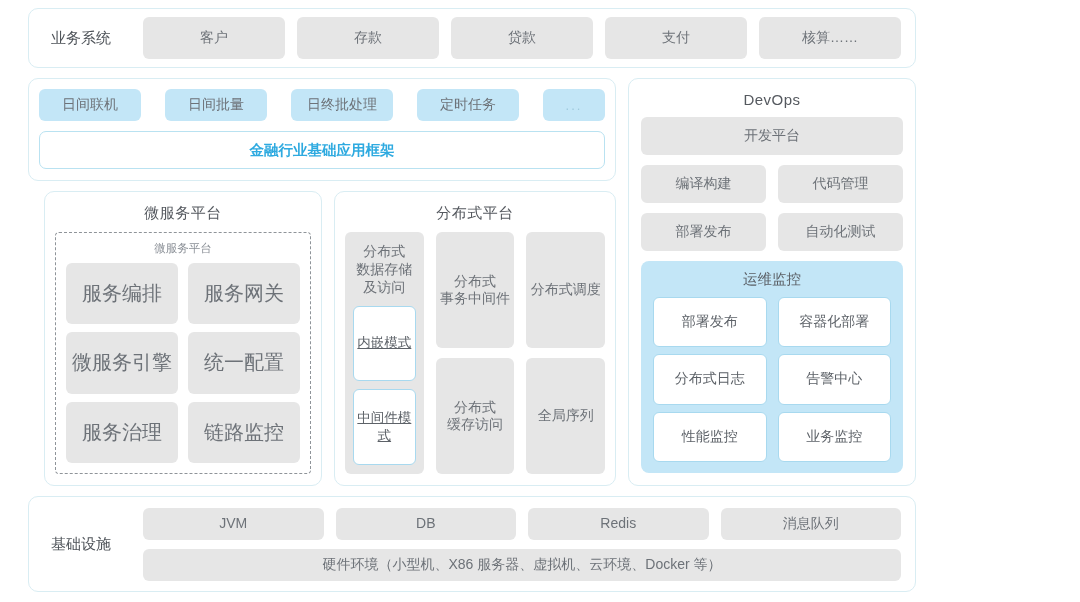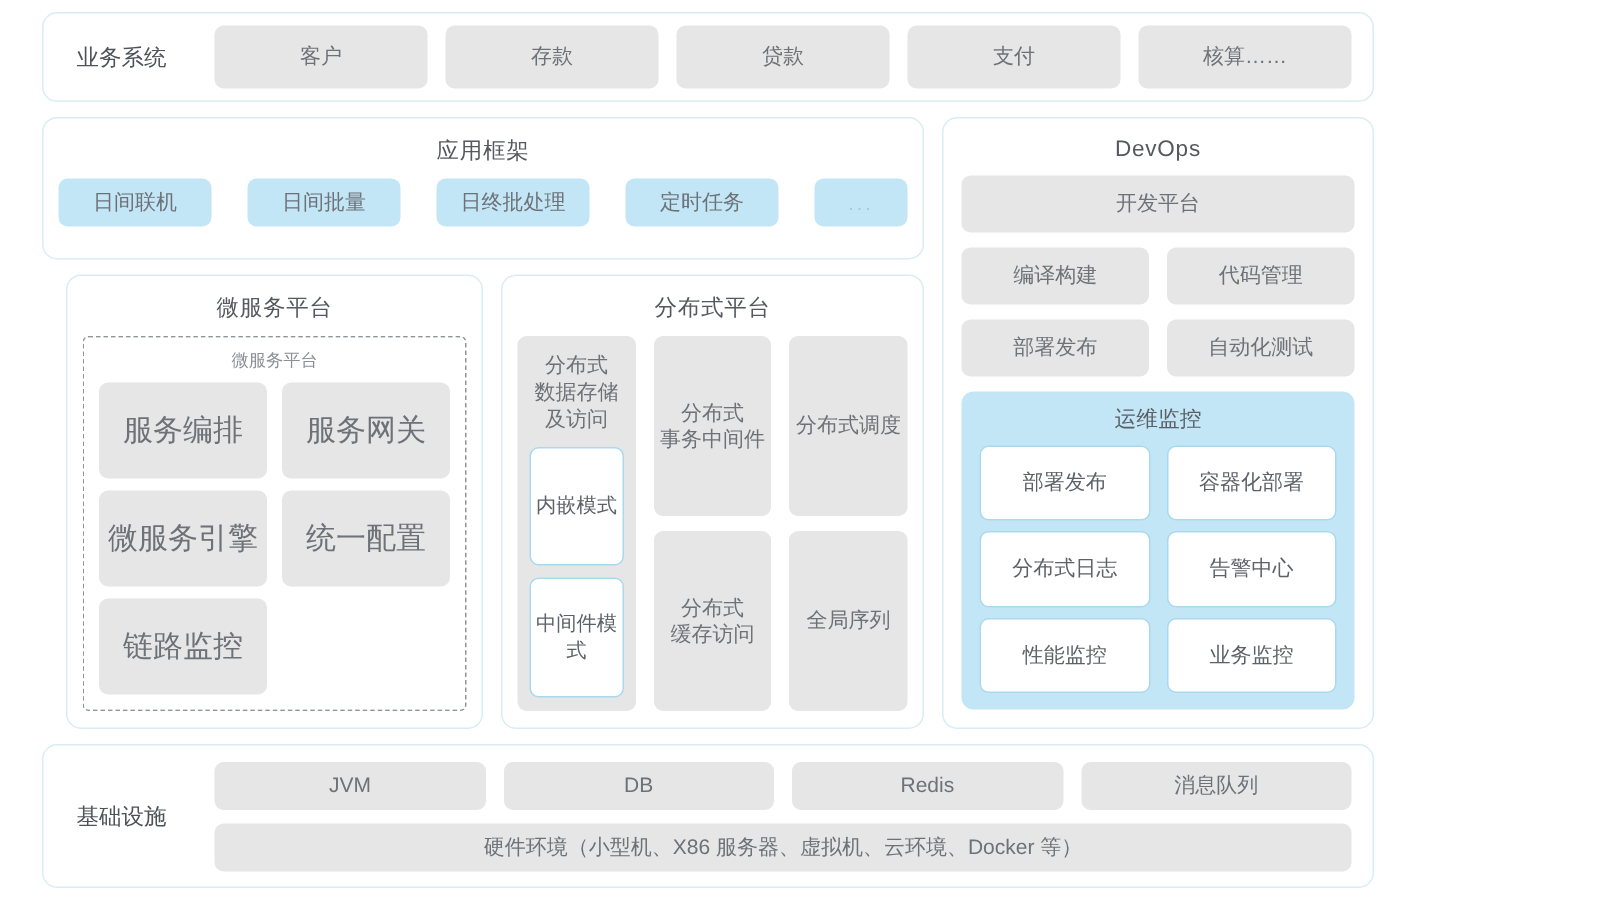--- a/index.html
+++ b/index.html
@@ -229,21 +229,21 @@
     color: #6d7278;
     line-height: 1.3;
     padding-bottom: 9px;
   }
   .dist-col1-subs {
     flex: 1;
     display: flex;
     flex-direction: column;
     gap: 8px;
   }
-  .dist-col1-subs .chip-white { flex: 1; }
+  .dist-col1-subs .chip-white { flex: 1; text-decoration: underline; }
 
   
   .devops {
     flex: 1;
     display: flex;
     flex-direction: column;
     padding: 10px 12px 12px 12px;
   }
   .devops-body {
     flex: 1;
@@ -326,41 +326,42 @@
       <div class="chip">支付</div>
       <div class="chip">核算……</div>
     </div>
   </div>
 
   <div class="mid">
 
     <div class="mid-left">
 
       <div class="panel appfw">
-        <div class="panel-title">应用框架</div>
         <div class="appfw-chips">
           <div class="chip-blue">日间联机</div>
           <div class="chip-blue">日间批量</div>
           <div class="chip-blue">日终批处理</div>
           <div class="chip-blue">定时任务</div>
           <div class="chip-blue ellipsis">...</div>
         </div>
+        <div class="fin-bar">金融行业基础应用框架</div>
       </div>
 
       <div class="lower">
 
         <div class="panel ms-panel">
           <div class="panel-title">微服务平台</div>
           <div class="ms-dashed">
             <div class="ms-inner-title">微服务平台</div>
             <div class="ms-grid">
               <div class="chip">服务编排</div>
               <div class="chip">服务网关</div>
               <div class="chip">微服务引擎</div>
               <div class="chip">统一配置</div>
+              <div class="chip">服务治理</div>
               <div class="chip">链路监控</div>
             </div>
           </div>
         </div>
 
         <div class="panel dist-panel">
           <div class="panel-title">分布式平台</div>
           <div class="dist-grid">
 
             <div class="dist-col1">

